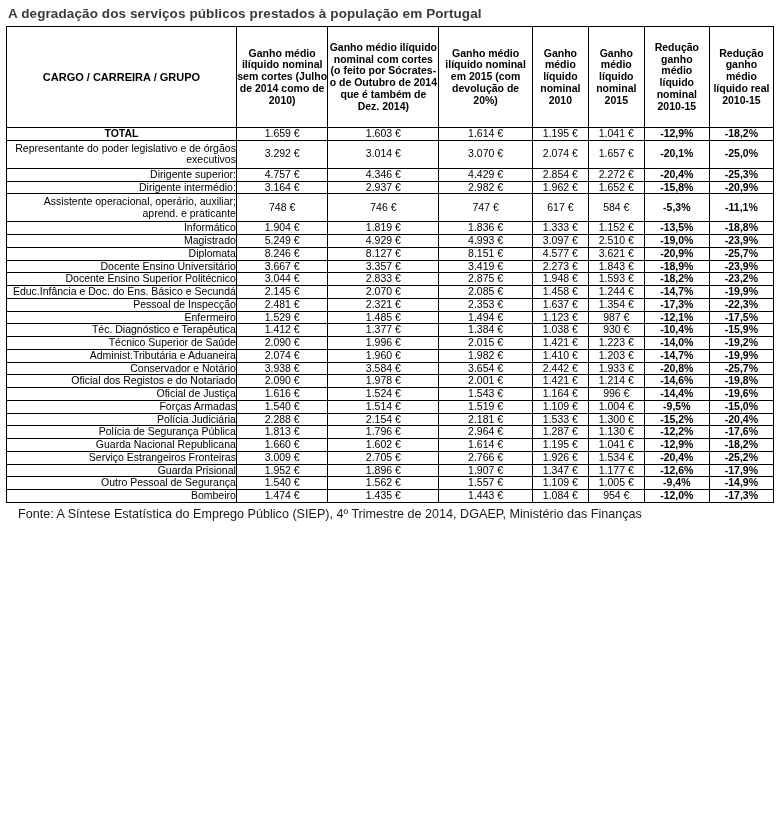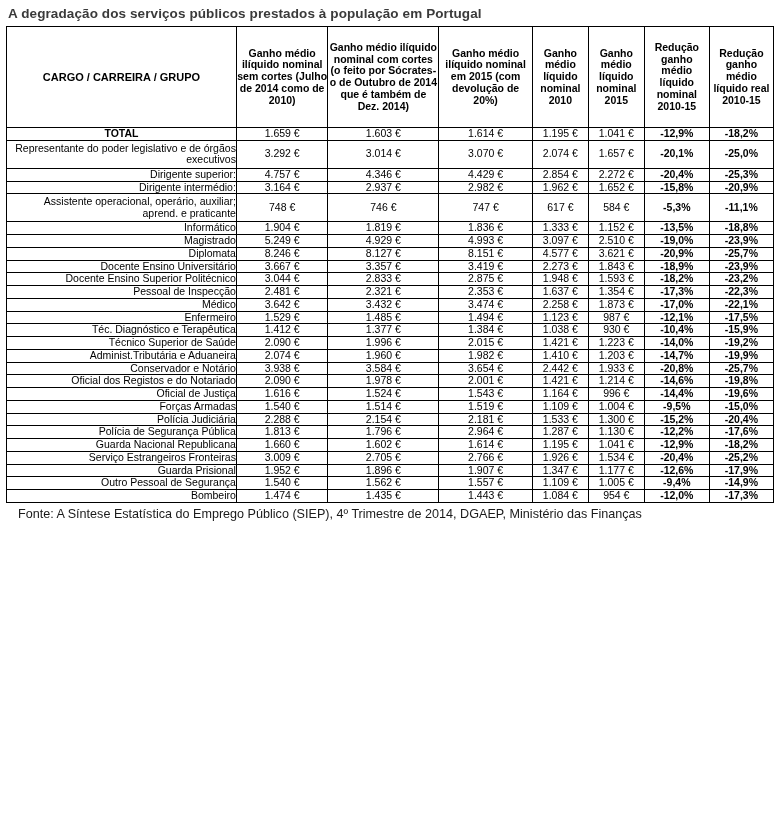--- a/index.html
+++ b/index.html
@@ -217,40 +217,40 @@
           <td class="label">Docente Ensino Superior Politécnico</td>
           <td class="num">3.044 €</td>
           <td class="num">2.833 €</td>
           <td class="num">2.875 €</td>
           <td class="num">1.948 €</td>
           <td class="num">1.593 €</td>
           <td class="pct">-18,2%</td>
           <td class="pct">-23,2%</td>
         </tr>
         <tr>
+          <td class="label">Educ.Infância e Doc. do Ens. Básico e Secundá</td>
+          <td class="num">2.145 €</td>
+          <td class="num">2.070 €</td>
+          <td class="num">2.085 €</td>
+          <td class="num">1.458 €</td>
+          <td class="num">1.244 €</td>
+          <td class="pct">-14,7%</td>
+          <td class="pct">-19,9%</td>
+        </tr>
+        <tr>
           <td class="label">Pessoal de Inspecção</td>
           <td class="num">2.481 €</td>
           <td class="num">2.321 €</td>
           <td class="num">2.353 €</td>
           <td class="num">1.637 €</td>
           <td class="num">1.354 €</td>
           <td class="pct">-17,3%</td>
           <td class="pct">-22,3%</td>
         </tr>
         <tr>
-          <td class="label">Médico</td>
-          <td class="num">3.642 €</td>
-          <td class="num">3.432 €</td>
-          <td class="num">3.474 €</td>
-          <td class="num">2.258 €</td>
-          <td class="num">1.873 €</td>
-          <td class="pct">-17,0%</td>
-          <td class="pct">-22,1%</td>
-        </tr>
-        <tr>
           <td class="label">Enfermeiro</td>
           <td class="num">1.529 €</td>
           <td class="num">1.485 €</td>
           <td class="num">1.494 €</td>
           <td class="num">1.123 €</td>
           <td class="num">987 €</td>
           <td class="pct">-12,1%</td>
           <td class="pct">-17,5%</td>
         </tr>
         <tr>

